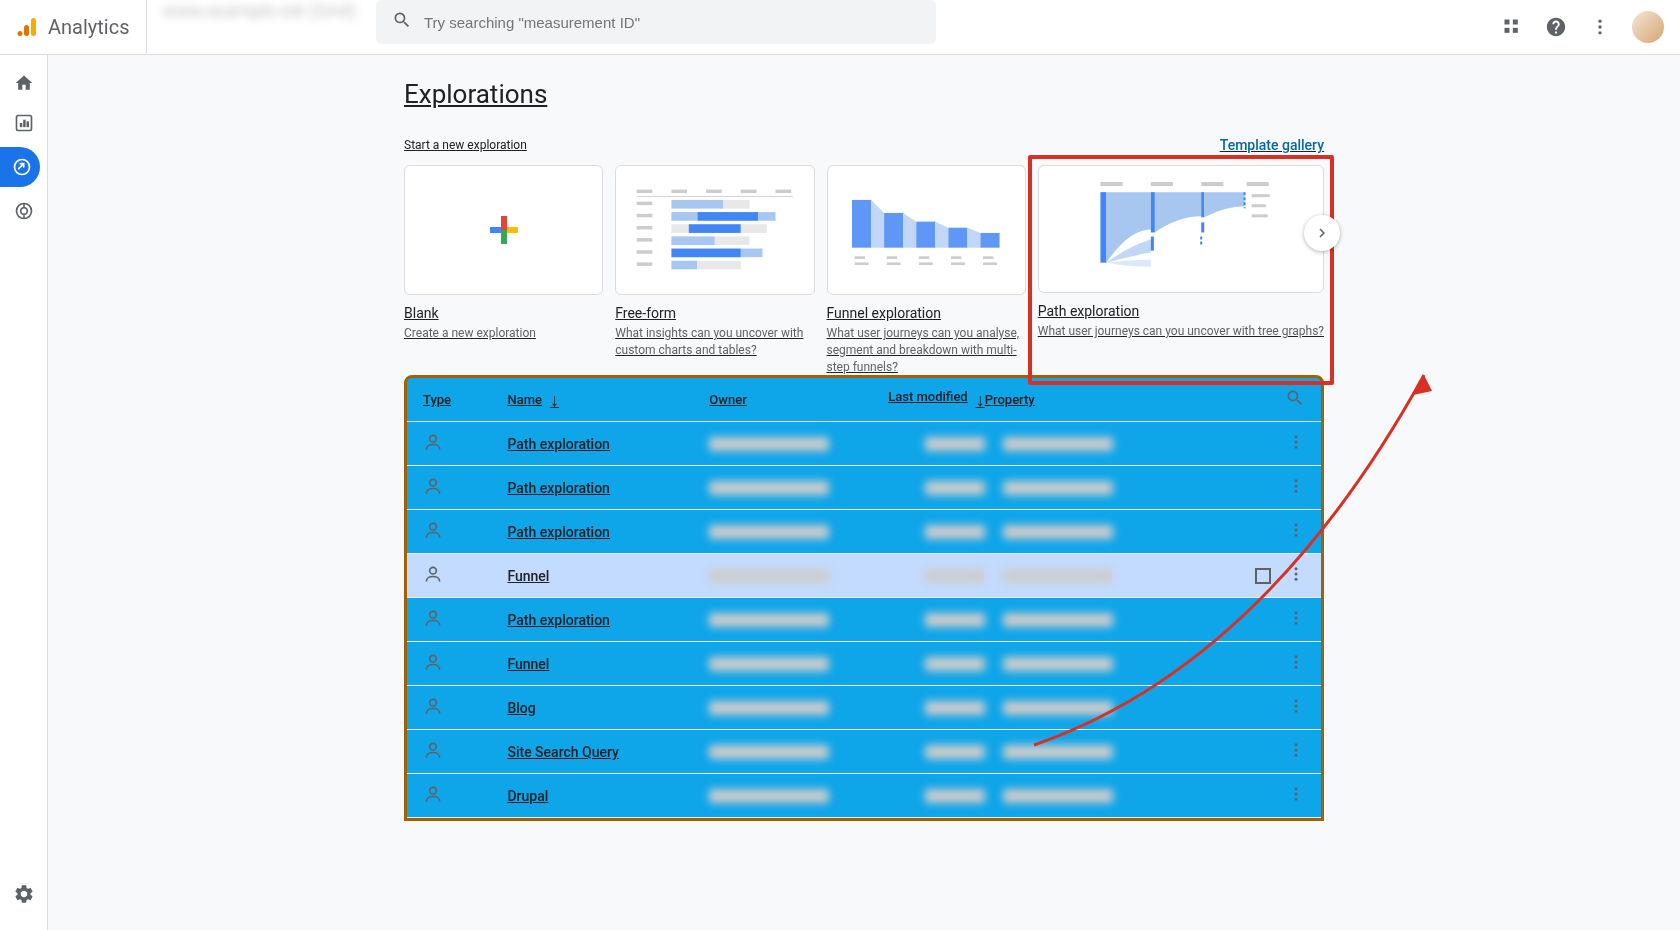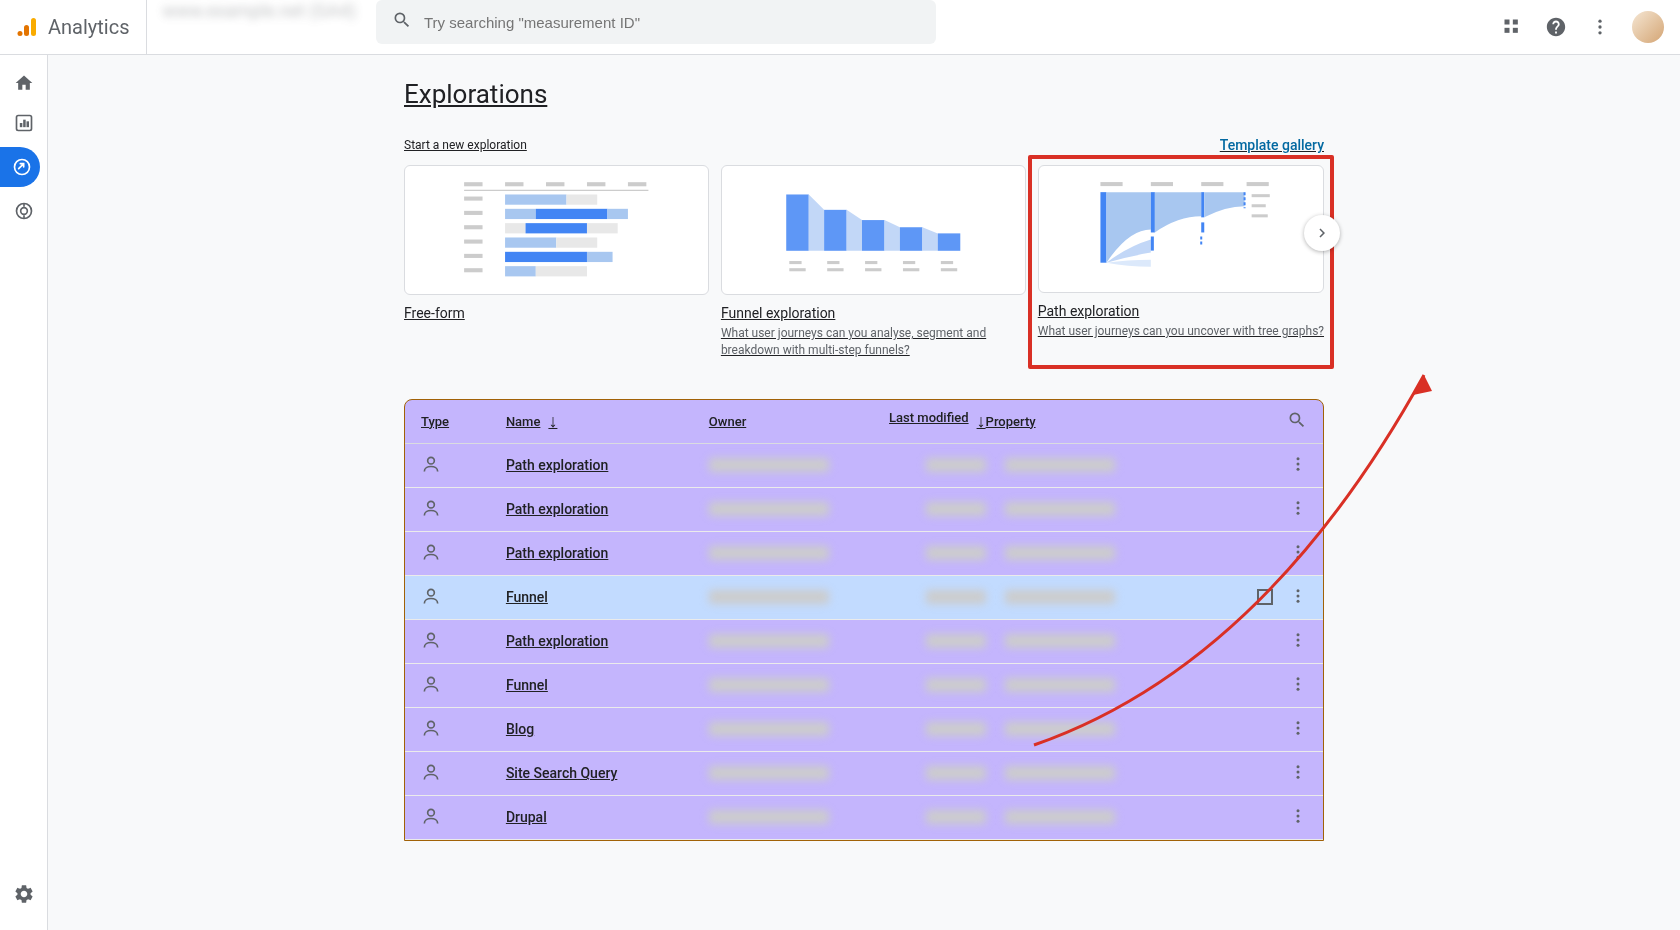--- a/index.html
+++ b/index.html
@@ -52,21 +52,21 @@
   .plus-v::before { content:''; position:absolute; top:0; width:6px; height:14px; background:#ea4335; }
   .plus-v::after { content:''; position:absolute; bottom:0; width:6px; height:14px; background:#34a853; }
   
   
   .thumb-svg { width: 88%; height: 88%; }
   
   
   .arrow-annot { position: absolute; pointer-events: none; z-index: 50; }
   
   
-  .table-wrap { background: #c4b5fd; border: 1px solid #a16207; border-radius: 8px 8px 0 0; margin-top: 40px; overflow: hidden; }
+  .table-wrap { background: #0ea5e9; border: 3px solid #a16207; border-radius: 8px 8px 0 0; overflow: hidden; }
   .table-header { display: flex; align-items: center; padding: 10px 16px; border-bottom: 1px solid #dadce0; font-size: 13px; color: #202124; font-weight: 500; }
   .col-type { width: 92px; }
   .col-name { width: 220px; display: flex; align-items: center; gap: 8px; }
   .col-owner { width: 170px; }
   .col-modified { width: 130px; display: flex; align-items: flex-start; gap: 8px; justify-content: flex-end; }
   .col-property { width: 140px; margin-left: auto; margin-right: 100px; }
   .col-actions { width: 100px; display: flex; align-items: center; justify-content: flex-end; gap: 16px; }
   .sort-arrow { font-size: 18px; }
   .table-row { display: flex; align-items: center; padding: 10px 16px; border-bottom: 1px solid #ebebeb; font-size: 14px; color: #202124; height: 44px; }
   .table-row.selected { background: #c2dbff; }
@@ -165,20 +165,30 @@
   <div class="content">
     <h1 class="page-title">Explorations</h1>
     <div class="sub-header">
       <div class="sub-title">Start a new exploration</div>
       <div class="gallery-link">Template gallery</div>
     </div>
 
     <div class="cards-wrap">
       <div class="cards">
 
+        <div class="card-item">
+          <div class="card-thumb">
+            <div class="plus-icon">
+              <div class="plus-h"></div>
+                <div class="plus-v"></div>
+            </div>
+          </div>
+          <div class="card-title">Blank</div>
+          <div class="card-desc">Create a new exploration</div>
+        </div>
 
         <div class="card-item">
           <div class="card-thumb">
             <svg class="thumb-svg" viewBox="0 0 200 110">
               <rect x="10" y="8" width="18" height="4" fill="#ccc"></rect>
               <rect x="50" y="8" width="18" height="4" fill="#ccc"></rect>
                 <rect x="90" y="8" width="18" height="4" fill="#ccc"></rect>
                 <rect x="130" y="8" width="18" height="4" fill="#ccc"></rect>
                 <rect x="170" y="8" width="18" height="4" fill="#ccc"></rect>
               <line x1="10" y1="16" x2="190" y2="16" stroke="#ccc"></line>
@@ -198,20 +208,21 @@
                 <rect x="100" y="62" width="40" height="10" fill="#e8e8e8"></rect>
               <rect x="10" y="78" width="18" height="4" fill="#ccc"></rect>
                 <rect x="50" y="76" width="80" height="10" fill="#4285f4"></rect>
                 <rect x="130" y="76" width="25" height="10" fill="#a8c7f0"></rect>
               <rect x="10" y="92" width="18" height="4" fill="#ccc"></rect>
                 <rect x="50" y="90" width="30" height="10" fill="#a8c7f0"></rect>
                 <rect x="80" y="90" width="50" height="10" fill="#e8e8e8"></rect>
             </svg>
           </div>
           <div class="card-title">Free-form</div>
+          <div class="card-desc">What insights can you uncover with custom charts and tables?</div>
         </div>
 
         <div class="card-item">
           <div class="card-thumb">
             <svg class="thumb-svg" viewBox="0 0 200 110">
               <rect x="15" y="20" width="22" height="55" fill="#5e97f6"></rect>
                 <polygon points="37,20 52,35 52,75 37,75" fill="#c2d7f7"></polygon>
               <rect x="52" y="35" width="22" height="40" fill="#5e97f6"></rect>
                 <polygon points="74,35 89,45 89,75 74,75" fill="#c2d7f7"></polygon>
               <rect x="89" y="45" width="22" height="30" fill="#5e97f6"></rect>

